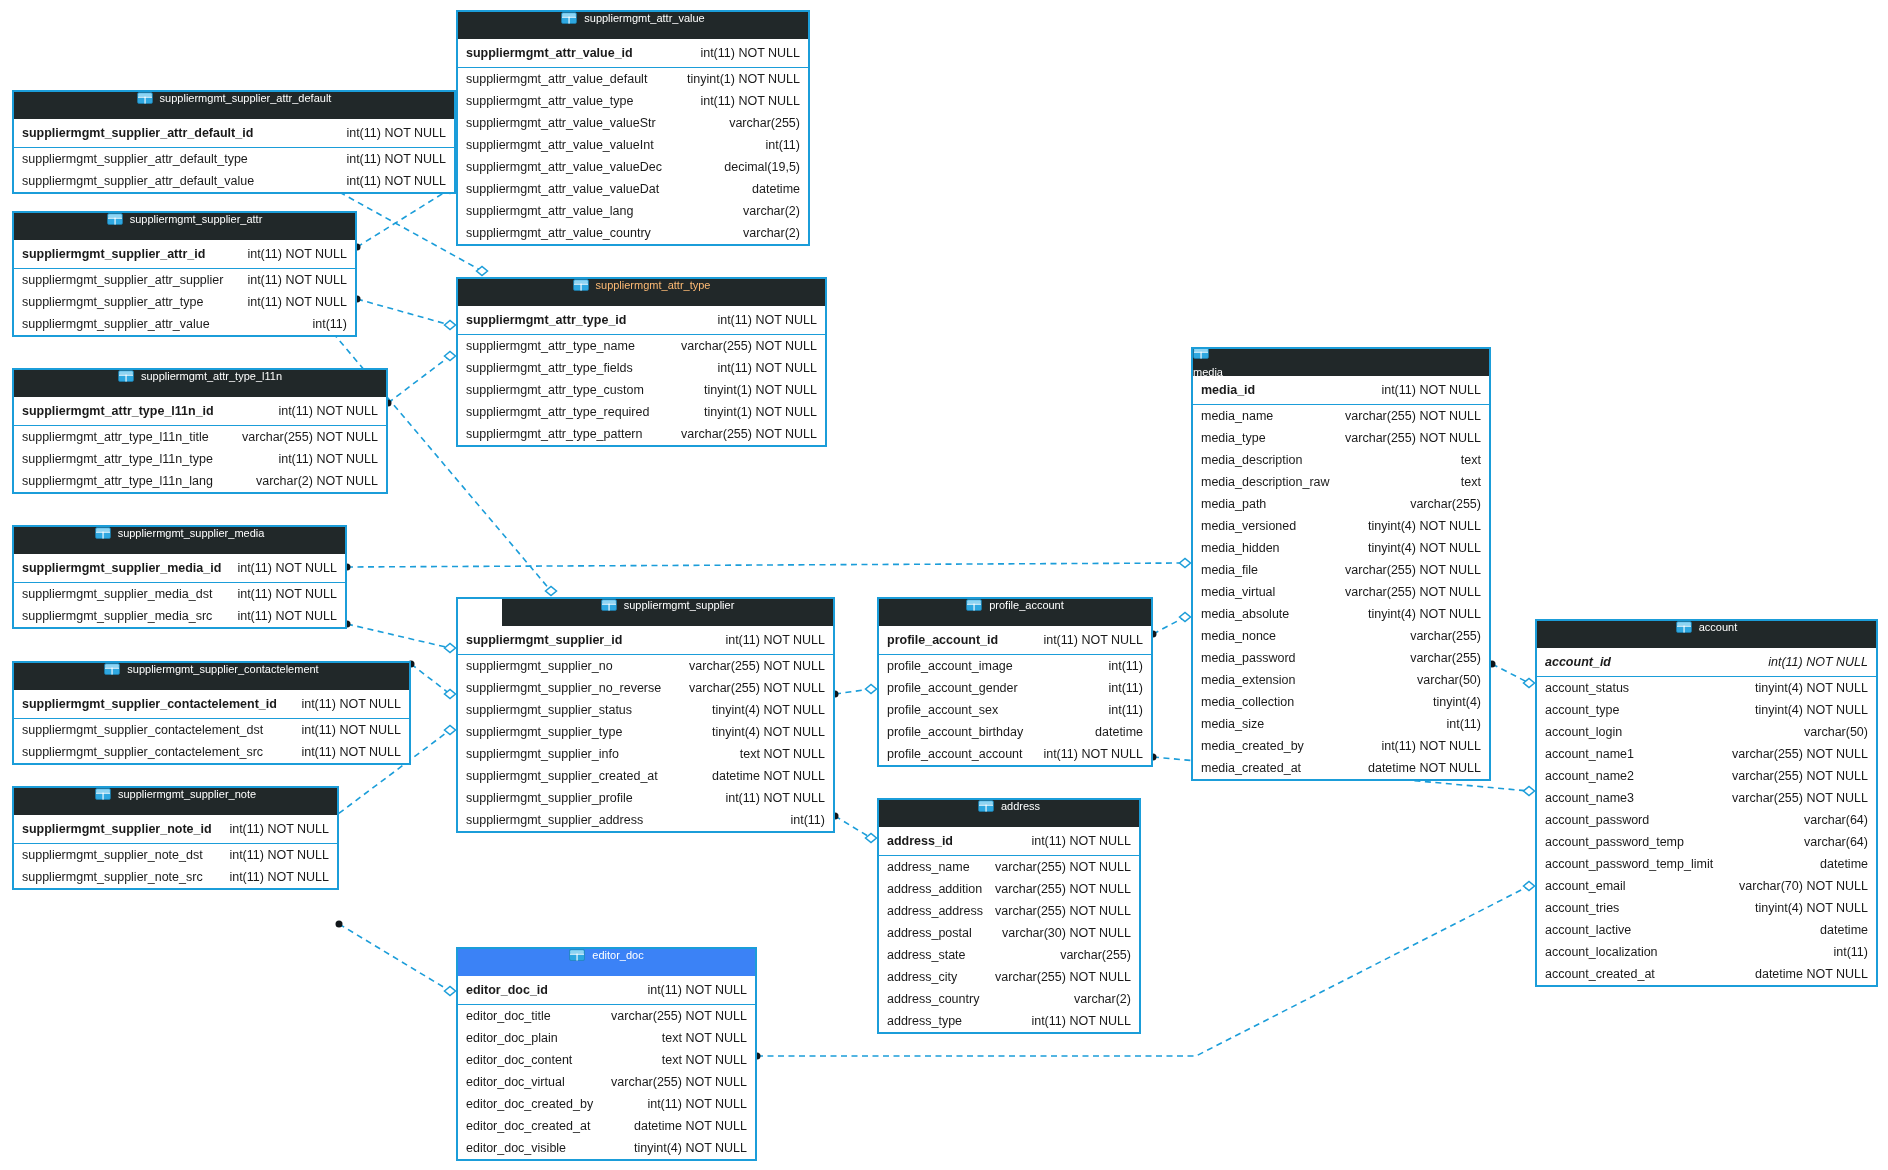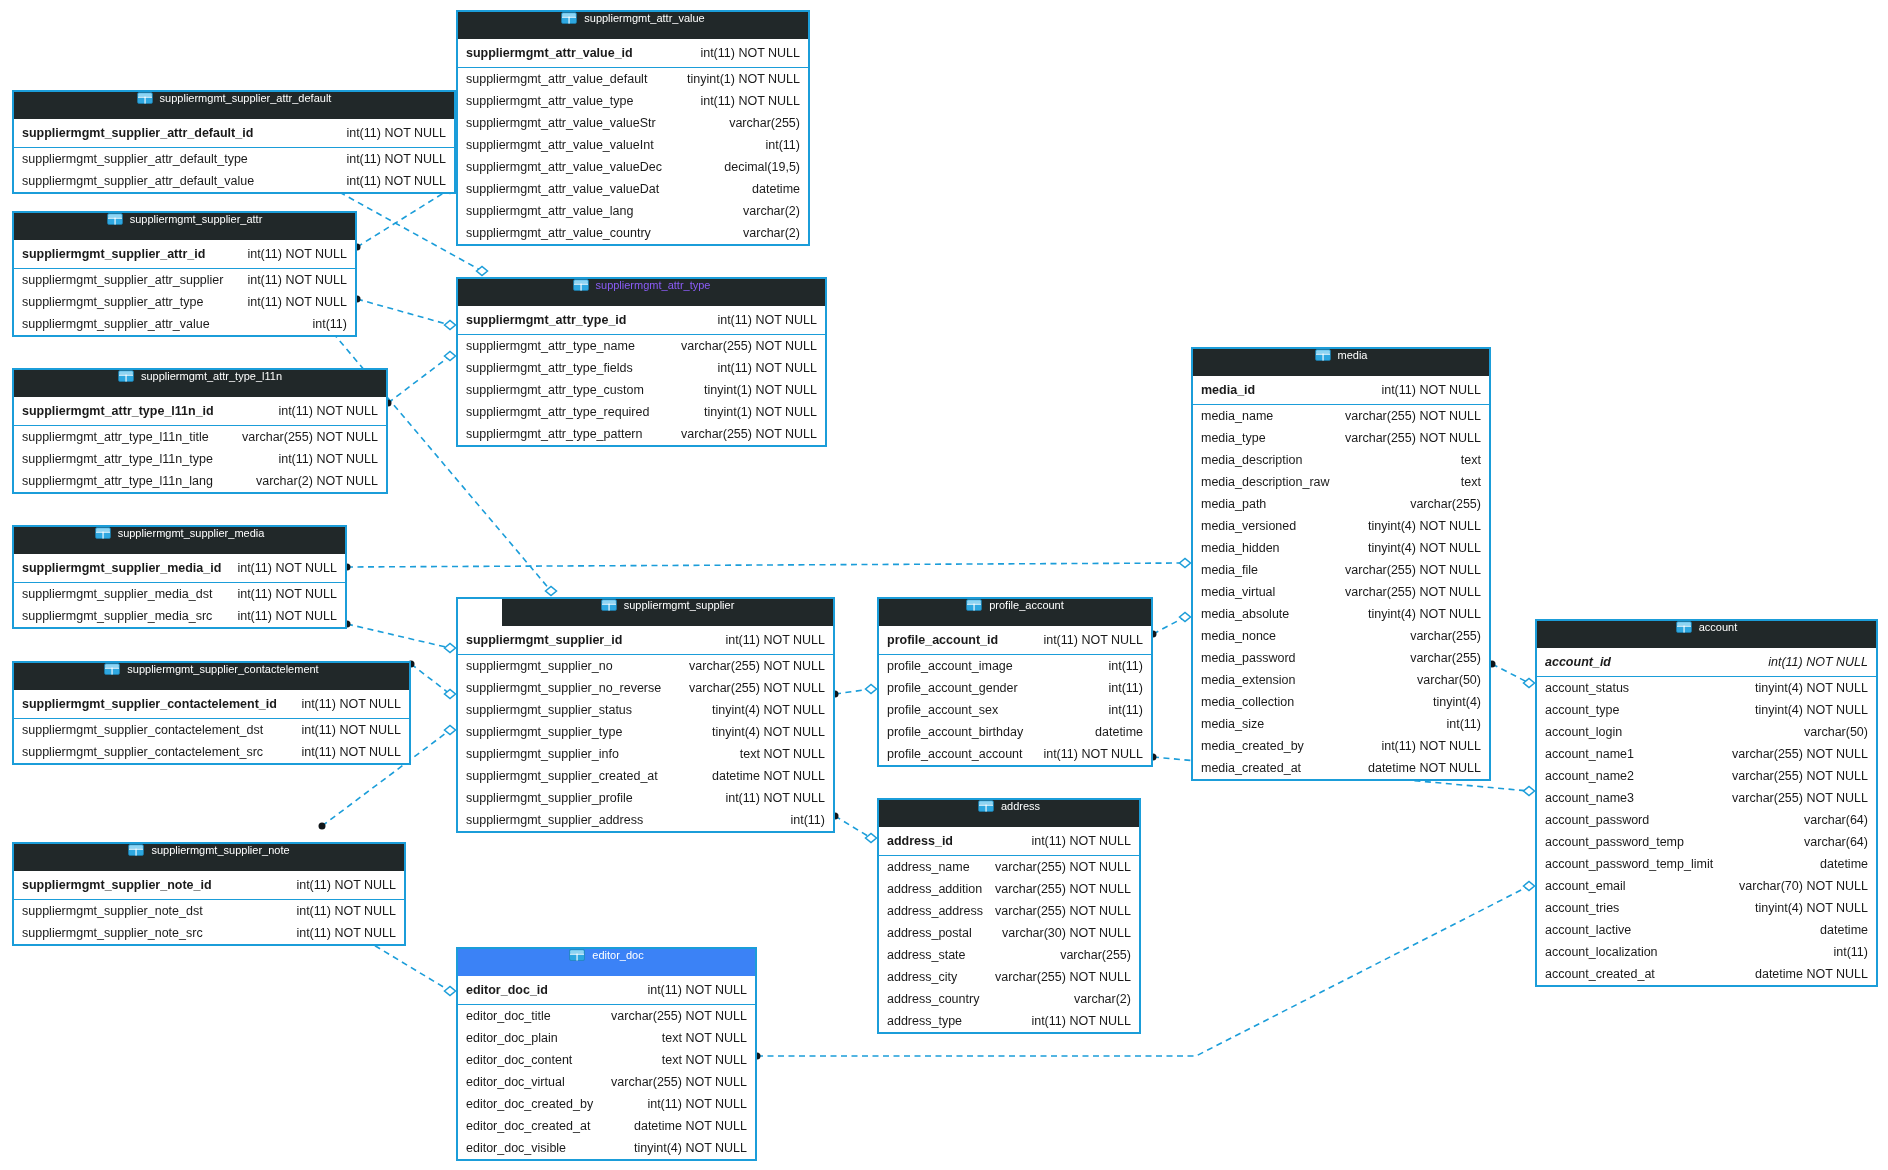--- a/index.html
+++ b/index.html
@@ -236,21 +236,21 @@
       </div>
       <div class="row">
         <span class="cname">suppliermgmt_supplier_contactelement_dst</span>
         <span class="ctype">int(11) NOT NULL</span>
       </div>
       <div class="row">
         <span class="cname">suppliermgmt_supplier_contactelement_src</span>
         <span class="ctype">int(11) NOT NULL</span>
       </div>
     </div>
-    <div class="tbl" style="left: 12px; top: 842px; width: 394px; border-color: rgb(27, 157, 217);">
+    <div class="tbl" style="left: 12px; top: 786px; width: 327px; border-color: rgb(27, 157, 217);">
       <div class="hdr" style="background: rgb(33, 40, 41); color: rgb(255, 255, 255);">
         <span class="ticon">
           <svg width="16" height="12" viewBox="0 0 16 12">
             <rect x="0.5" y="0.5" width="15" height="11" rx="1.5" fill="#2ea7e0" stroke="#1b7fb0" stroke-width="0.6"></rect>
             <rect x="1.2" y="1.2" width="13.6" height="3.2" rx="1" fill="#8ed4f2"></rect>
             <rect x="1" y="4.6" width="14" height="1.1" fill="#ffffff"></rect>
             <rect x="7.5" y="4.6" width="1.1" height="7" fill="#ffffff"></rect>
           </svg>
         </span>
         <span>suppliermgmt_supplier_note</span>
@@ -311,21 +311,21 @@
       <div class="row">
         <span class="cname">suppliermgmt_attr_value_lang</span>
         <span class="ctype">varchar(2)</span>
       </div>
       <div class="row">
         <span class="cname">suppliermgmt_attr_value_country</span>
         <span class="ctype">varchar(2)</span>
       </div>
     </div>
     <div class="tbl" style="left: 456px; top: 277px; width: 371px; border-color: rgb(27, 157, 217);">
-      <div class="hdr" style="background: rgb(33, 40, 41); color: #8b5cf6;">
+      <div class="hdr" style="background: rgb(33, 40, 41); color: #fdba74;">
         <span class="ticon">
           <svg width="16" height="12" viewBox="0 0 16 12">
             <rect x="0.5" y="0.5" width="15" height="11" rx="1.5" fill="#2ea7e0" stroke="#1b7fb0" stroke-width="0.6"></rect>
             <rect x="1.2" y="1.2" width="13.6" height="3.2" rx="1" fill="#8ed4f2"></rect>
             <rect x="1" y="4.6" width="14" height="1.1" fill="#ffffff"></rect>
             <rect x="7.5" y="4.6" width="1.1" height="7" fill="#ffffff"></rect>
           </svg>
         </span>
         <span>suppliermgmt_attr_type</span>
       </div>
@@ -528,21 +528,21 @@
       <div class="row">
         <span class="cname">address_country</span>
         <span class="ctype">varchar(2)</span>
       </div>
       <div class="row">
         <span class="cname">address_type</span>
         <span class="ctype">int(11) NOT NULL</span>
       </div>
     </div>
     <div class="tbl" style="left: 1191px; top: 347px; width: 300px; border-color: rgb(27, 157, 217);">
-      <div class="hdr" style="background: rgb(33, 40, 41); color: rgb(255, 255, 255);">
+      <div class="hdr" style="background: rgb(33, 40, 41); color: rgb(255, 255, 255); flex-direction: column;">
         <span class="ticon">
           <svg width="16" height="12" viewBox="0 0 16 12">
             <rect x="0.5" y="0.5" width="15" height="11" rx="1.5" fill="#2ea7e0" stroke="#1b7fb0" stroke-width="0.6"></rect>
             <rect x="1.2" y="1.2" width="13.6" height="3.2" rx="1" fill="#8ed4f2"></rect>
             <rect x="1" y="4.6" width="14" height="1.1" fill="#ffffff"></rect>
             <rect x="7.5" y="4.6" width="1.1" height="7" fill="#ffffff"></rect>
           </svg>
         </span>
         <span>media</span>
       </div>

